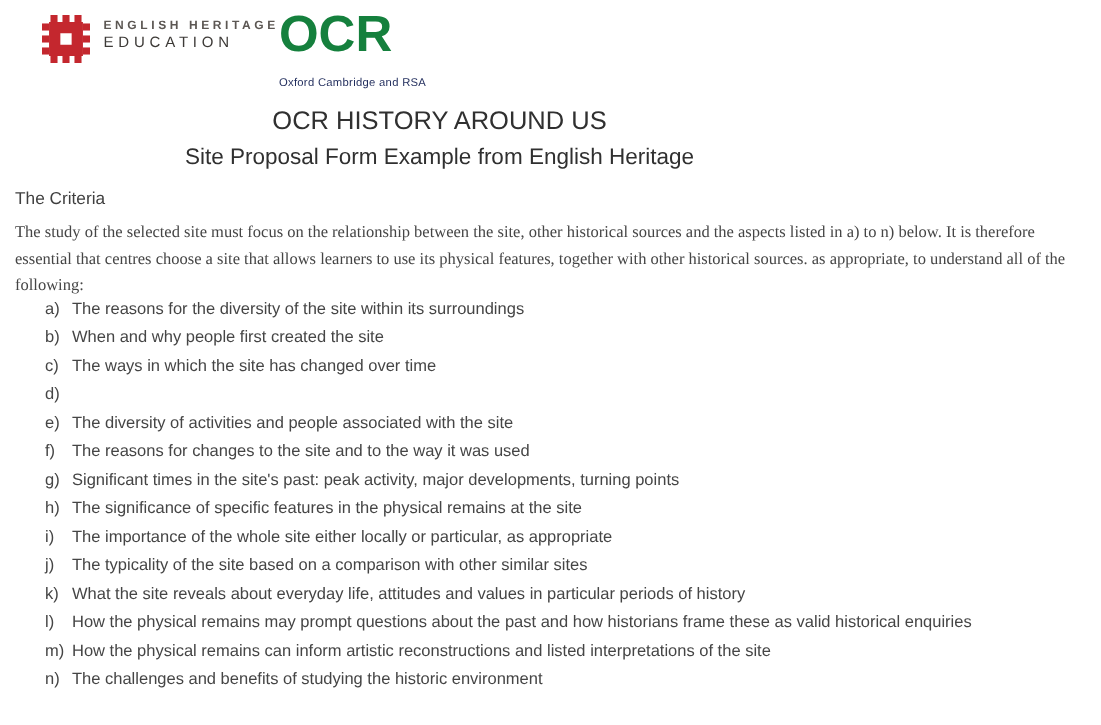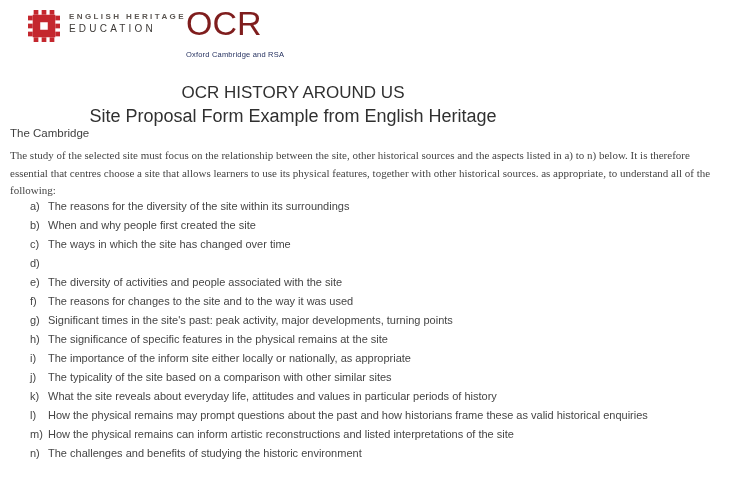--- a/index.html
+++ b/index.html
@@ -8,27 +8,27 @@
 
   
   .header{position:absolute;top:8px;left:28px;right:22px;height:48px;
           display:flex;align-items:flex-start;}
   .eh-logo{display:flex;align-items:flex-start;}
   .eh-icon{display:inline-block;width:32px;height:32px;margin-top:2px;}
   .eh-text{display:flex;flex-direction:column;margin-left:9px;padding-top:4px;}
   .eh-line1{font-size:8px;letter-spacing:2.4px;color:#5c5753;font-weight:bold;}
   .eh-line2{font-size:10px;letter-spacing:3.2px;color:#3d3a37;margin-top:2px;}
   .ocr-logo{text-align:left;padding-top:0;}
-  .ocr-word{font-size:34px;line-height:30px;font-weight:normal;color:#7f1d1d;letter-spacing:0px;}
+  .ocr-word{font-size:34px;line-height:30px;font-weight:bold;color:#15803d;letter-spacing:0px;}
   .ocr-tagline{font-size:7.5px;color:#1f2b5b;margin-top:12px;letter-spacing:0.2px;}
 
   
-  .title-block{position:absolute;top:82px;left:0;width:586px;text-align:center;color:#303030;}
+  .title-block{position:absolute;top:70px;left:0;width:586px;text-align:center;color:#303030;}
   .title-line1{font-size:17px;line-height:22px;}
-  .title-line2{font-size:18px;line-height:21px;margin-top:2px;}
+  .title-line2{font-size:15px;line-height:21px;margin-top:2px;}
 
   
   .criteria-heading{position:absolute;top:127px;left:10px;font-size:11.5px;color:#3f3f3f;}
   .criteria-intro{position:absolute;top:147px;left:10px;width:714px;
                   font-size:11px;line-height:17.5px;color:#454545;font-family:Liberation Serif, serif;}
   .criteria-list{position:absolute;top:200px;left:30px;width:700px;}
   .row{display:flex;height:19px;align-items:flex-start;}
   .lbl{flex:0 0 18px;font-size:11px;color:#454545;}
   .txt{flex:1;font-size:11px;color:#454545;white-space:nowrap;}
 </style>
@@ -67,21 +67,21 @@
       <div class="ocr-word">OCR</div>
       <div class="ocr-tagline">Oxford Cambridge and RSA</div>
     </div>
   </div>
 
   <div class="title-block">
     <div class="title-line1">OCR HISTORY AROUND US</div>
     <div class="title-line2">Site Proposal Form Example from English Heritage</div>
   </div>
 
-  <div class="criteria-heading">The Cambridge</div>
+  <div class="criteria-heading">The Criteria</div>
 
   <div class="criteria-intro">The study of the selected site must focus on the relationship between the site, other historical sources and the aspects listed in a) to n) below. It is therefore essential that centres choose a site that allows learners to use its physical features, together with other historical sources. as appropriate, to understand all of the following:</div>
 
   <div class="criteria-list">
     <div class="row">
       <span class="lbl">a)</span>
       <span class="txt">The reasons for the diversity of the site within its surroundings</span>
     </div>
     <div class="row">
       <span class="lbl">b)</span>
@@ -105,21 +105,21 @@
     <div class="row">
       <span class="lbl">g)</span>
       <span class="txt">Significant times in the site's past: peak activity, major developments, turning points</span>
     </div>
     <div class="row">
       <span class="lbl">h)</span>
       <span class="txt">The significance of specific features in the physical remains at the site</span>
     </div>
     <div class="row">
       <span class="lbl">i)</span>
-      <span class="txt">The importance of the inform site either locally or nationally, as appropriate</span>
+      <span class="txt">The importance of the whole site either locally or particular, as appropriate</span>
     </div>
     <div class="row">
       <span class="lbl">j)</span>
       <span class="txt">The typicality of the site based on a comparison with other similar sites</span>
     </div>
     <div class="row">
       <span class="lbl">k)</span>
       <span class="txt">What the site reveals about everyday life, attitudes and values in particular periods of history</span>
     </div>
     <div class="row">

